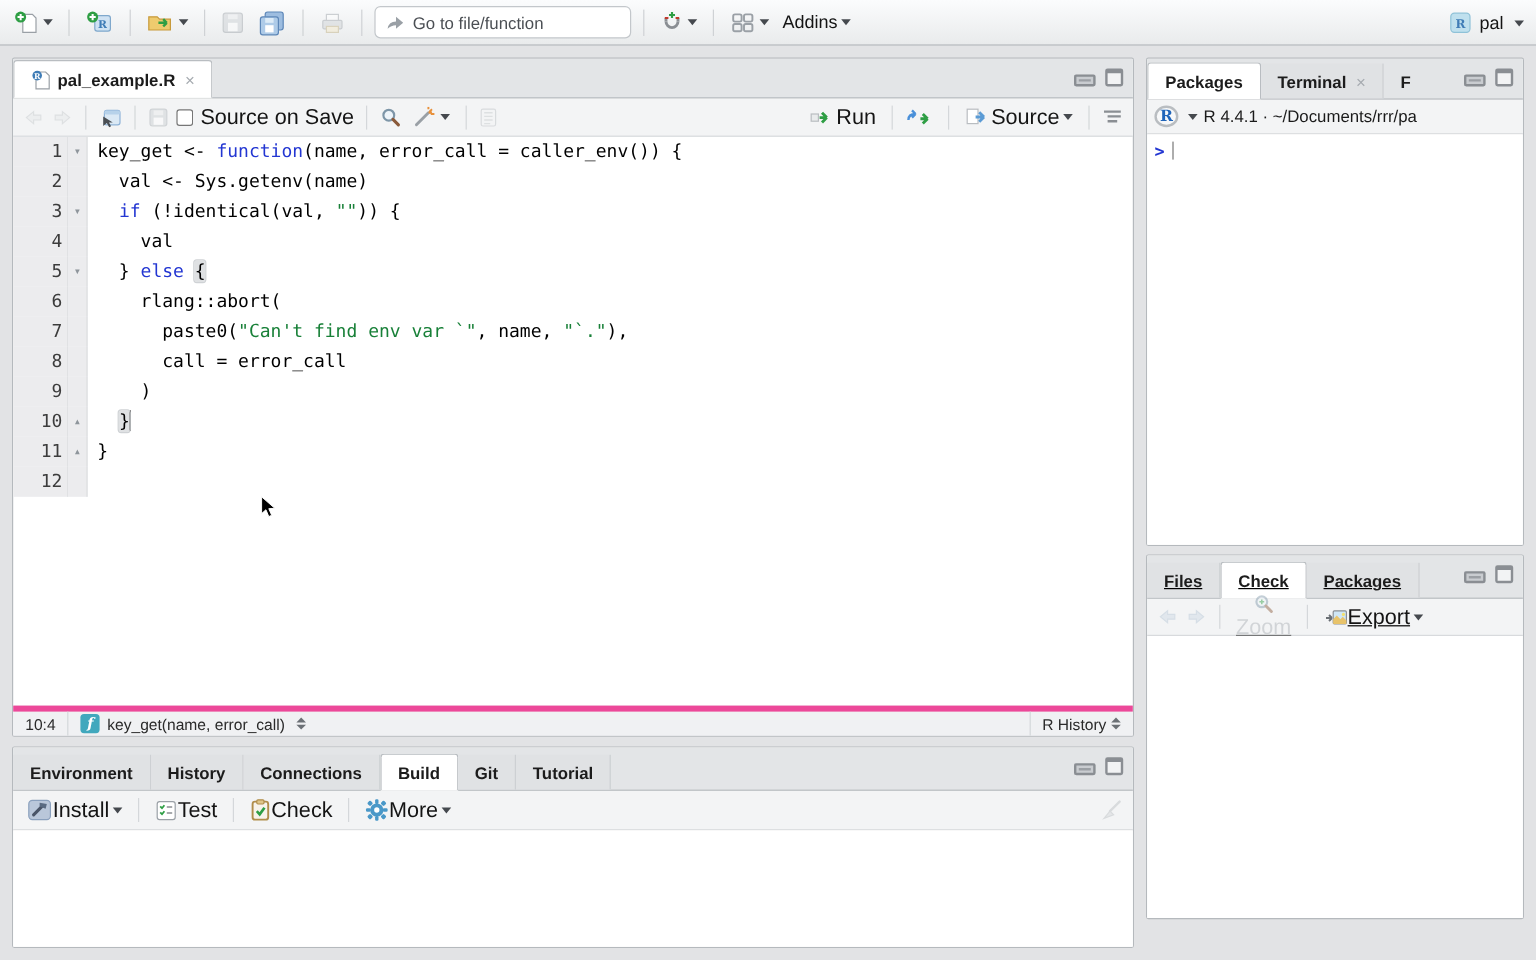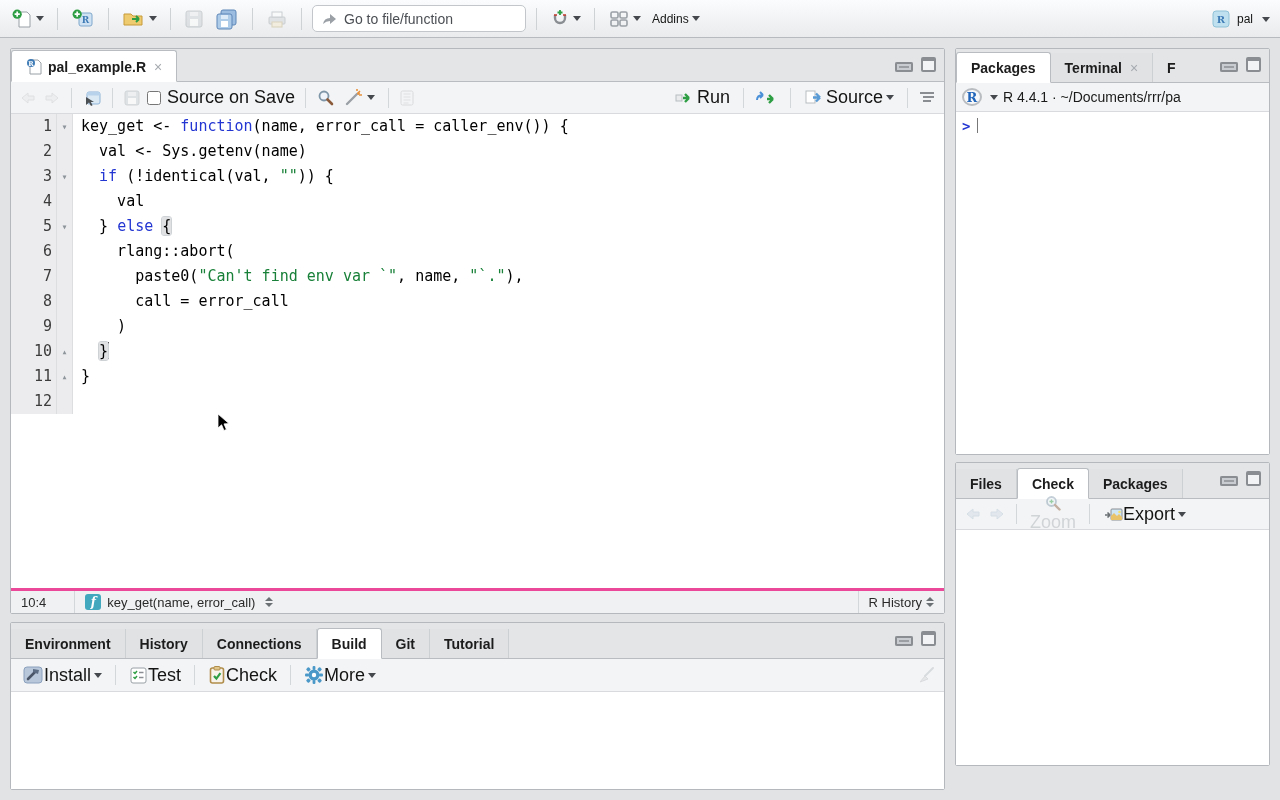--- a/index.html
+++ b/index.html
@@ -13,21 +13,21 @@
     display:flex; align-items:center; padding:0 8px; gap:6px; }
   .tb-group { display:flex; align-items:center; gap:5px; }
   .tb-sep { width:1px; height:22px; background:#cfd2d5; margin:0 5px; }
   .caret { width:0; height:0; border-left:4px solid transparent; border-right:4px solid transparent;
     border-top:5px solid #45494e; display:inline-block; margin-left:3px; }
   .tb-btn { display:flex; align-items:center; padding:2px 3px; border-radius:3px; cursor:default; }
   .goto-box { display:flex; align-items:center; gap:6px; width:214px; height:27px;
     background:#fff; border:1px solid #c3c7cb; border-radius:5px; padding:0 8px; }
   .goto-box input { border:none; outline:none; width:160px; font:14px "Liberation Sans",sans-serif; color:#333; background:transparent; }
   .goto-box input::placeholder { color:#4b4f54; }
-  .tb-label { font-size:12px; color:#141414; }
+  .tb-label { font-size:15px; color:#141414; }
   .proj { position:absolute; right:10px; top:0; height:38px; display:flex; align-items:center; gap:6px; }
 
   
   .pane { position:absolute; background:#fff; border:1px solid #b5b9bd; border-radius:2px; }
   .tabbar { display:flex; align-items:flex-end; background:#e3e5e7; border-bottom:1px solid #b9bdc1; position:relative; }
   .tab { font-size:14px; font-weight:700; color:#1c1c1c; padding:7px 14px 6px 14px;
     background:#e0e2e4; border-right:1px solid #cdd0d3; display:flex; align-items:center; gap:6px; }
   .tab.active { background:#fff; border:1px solid #b9bdc1; border-bottom:1px solid #fff; margin-bottom:-1px; border-radius:3px 3px 0 0; }
   .tab .x { font-weight:400; color:#a6abb0; font-size:14px; margin-left:2px; }
   .winbtns { position:absolute; right:8px; top:8px; display:flex; gap:8px; align-items:flex-end; }
@@ -45,22 +45,22 @@
   .editor { flex:1; display:flex; flex-direction:column; overflow:hidden; font-family:"DejaVu Sans Mono",monospace; font-size:15px; position:relative; }
   .code-line { display:flex; height:25px; line-height:25px; white-space:pre; }
   .ln { width:46px; text-align:right; padding-right:4px; color:#3c3c3c; background:#ececee; border-right:1px solid #dcdee0; flex:none; }
   .fold { width:16px; text-align:center; color:#8e959b; font-size:10px; background:#ececee; border-right:1px solid #dcdee0; flex:none; line-height:25px; }
   .code { padding-left:8px; color:#000; }
   .t-p { color:#000; }
   .t-k { color:#2336d2; }
   .t-s { color:#188038; }
   .t-h { color:#000; background:#dfe1e3; border-radius:2px; outline:1px solid #cfd2d5; }
   .t-c { display:inline-block; width:0; border-left:1px solid #000; height:17px; vertical-align:-3px; }
-  .statusbar { height:25px; background:#f0f1f3; border-top:3px solid #ec4899; display:flex; align-items:center;
-    font-size:13px; color:#2a2a2a; padding:0 10px; gap:28px; }
+  .statusbar { height:25px; background:#f0f1f3; border-top:5px solid #ec4899; display:flex; align-items:center;
+    font-size:13px; color:#2a2a2a; padding:0 10px; gap:10px; }
   .fn-icon { width:16px; height:16px; background:#41a8bd; border-radius:3px; color:#fff; font:italic 700 12px "DejaVu Serif",serif;
     display:flex; align-items:center; justify-content:center; }
   .updown { display:inline-flex; flex-direction:column; gap:2px; margin-left:4px; }
   .updown i { width:0; height:0; border-left:4px solid transparent; border-right:4px solid transparent; }
   .updown i.u { border-bottom:4px solid #6b7075; }
   .updown i.d { border-top:4px solid #6b7075; }
   .sb-spacer { flex:1; }
   .sb-right { display:flex; align-items:center; border-left:1px solid #d4d7da; padding-left:10px; height:100%; }
 
   
@@ -68,21 +68,21 @@
   #console-pane .tabbar { height:34px; }
   .console-toolbar { height:29px; display:flex; align-items:center; gap:5px; padding:0 6px;
     background:#f3f4f5; border-bottom:1px solid #d8dadd; font-size:14px; color:#1a1a1a; white-space:nowrap; overflow:hidden; }
   .rlogo { width:20px; height:18px; border-radius:50%; border:2px solid #b9bdc1; color:#2065ba;
     font:700 13px "DejaVu Serif",serif; display:flex; align-items:center; justify-content:center; background:#f7f8f9; flex:none; }
   .console-body { flex:1; background:#fff; padding:6px 6px; font-family:"DejaVu Sans Mono",monospace; font-size:14px; }
   .prompt { color:#2336d2; font-weight:700; }
   .con-cursor { display:inline-block; width:0; border-left:1px solid #777; height:15px; vertical-align:-2px; margin-left:7px; }
 
   
-  #files-pane { left:955px; top:462px; width:315px; height:304px; display:flex; flex-direction:column; }
+  #files-pane { left:955px; top:462px; width:315px; height:304px; display:flex; flex-direction:column;text-decoration:underline; }
   #files-pane .tabbar { height:36px; }
   #files-pane .paneToolbar { height:31px; }
   .plots-body { flex:1; background:#fff; }
 
   
   #build-pane { left:10px; top:622px; width:935px; height:168px; display:flex; flex-direction:column; }
   #build-pane .tabbar { height:36px; }
   #build-pane .paneToolbar { height:33px; }
   .build-body { flex:1; background:#fff; }
 

